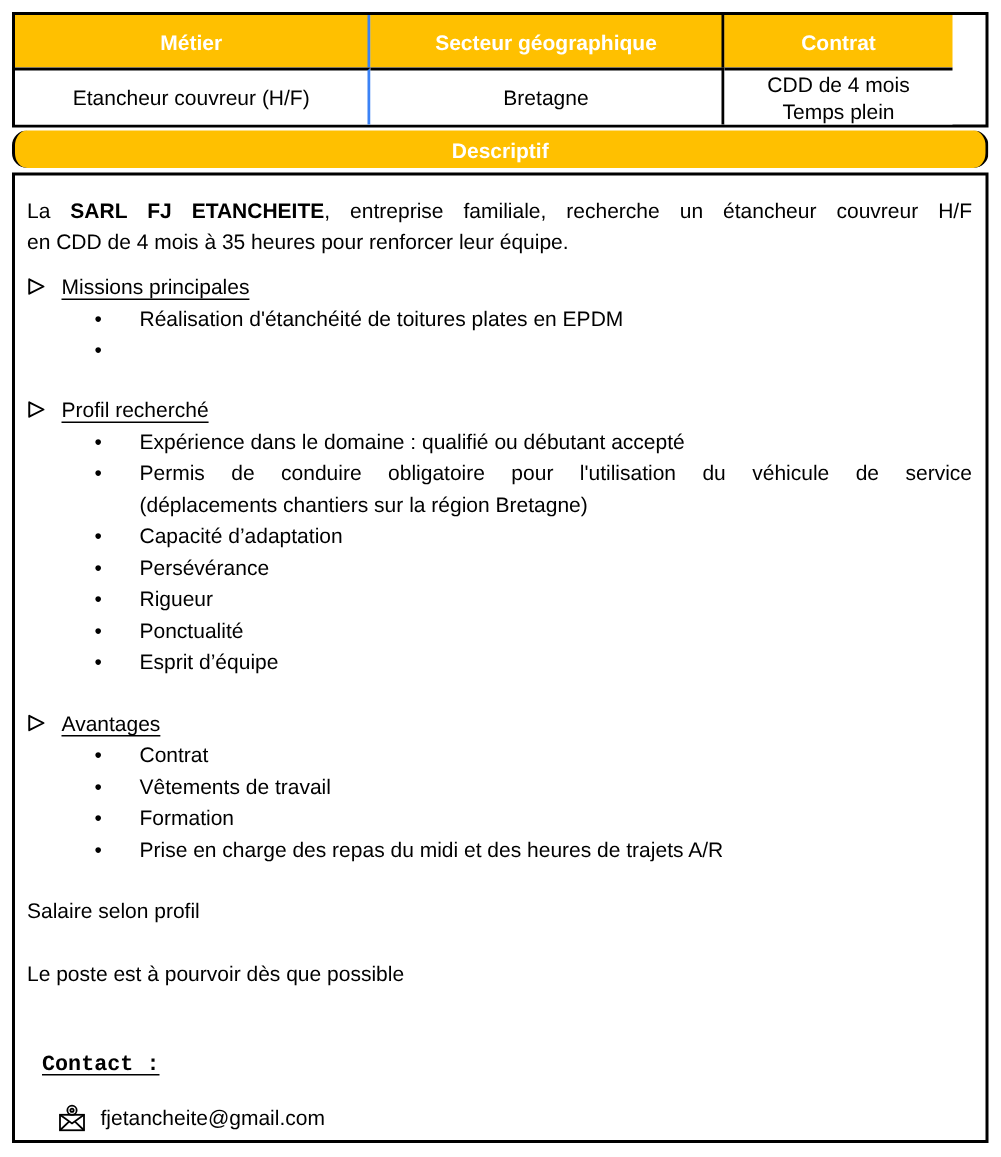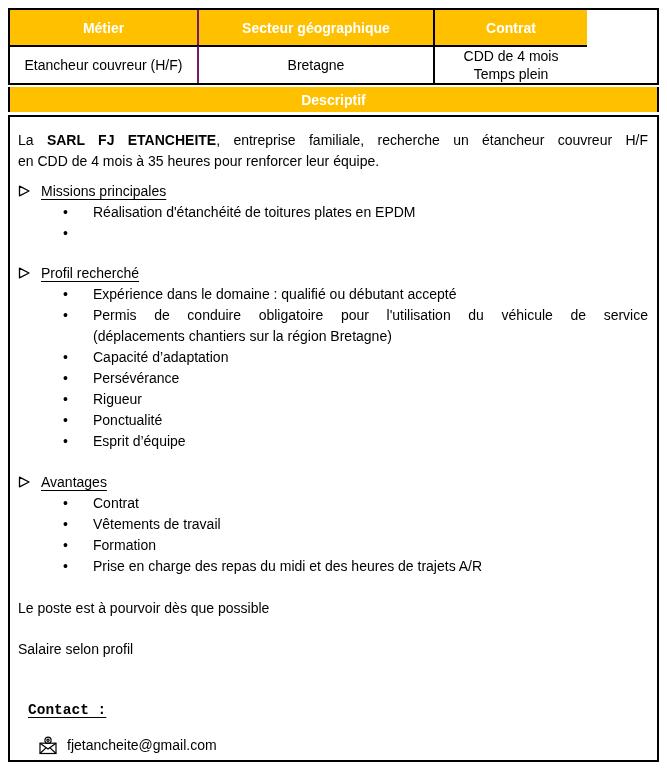--- a/index.html
+++ b/index.html
@@ -10,42 +10,42 @@
     color:#000;
     position:relative;
     overflow:hidden;
   }
   .page { position:absolute; left:8px; top:8px; width:651px; }
 
   
   .info-table { border:2px solid #000; }
   .tr { display:flex; }
   .cell { flex:none; }
-  .c1 { width:189px; border-right:2px solid #701a75; }
+  .c1 { width:237px; border-right:2px solid #3b82f6; }
   .c2 { width:236px; border-right:2px solid #000; }
   .c3 { width:152px; }
   .header-row .cell {
     height:35px; background:#FFC000; color:#fff;
     font-weight:bold; font-size:14px;
     display:flex; align-items:center; justify-content:center;
   }
   .data-row .cell {
     height:38px; background:#fff; color:#000; font-size:14px;
     display:flex; flex-direction:column; align-items:center; justify-content:center;
     border-top:2px solid #000;
     text-align:center; line-height:18px;
   }
 
   
   .descriptif-bar {
     margin-top:2px; height:25px;
     background:#FFC000;
     border-left:2px solid #000; border-right:2px solid #000;
     color:#fff; font-weight:bold; font-size:14px;
-    display:flex; align-items:center; justify-content:center;
+    display:flex; align-items:center; justify-content:center;border-radius:10px;
   }
 
   
   .body-box {
     margin-top:3px; height:647px;
     border:2px solid #000; background:#fff;
     padding:13px 9px 0 8px;
     font-size:14px; line-height:21px;
   }
   .line { line-height:21px; }
@@ -226,22 +226,22 @@
   <div class="bullet-row">
     <span class="bullet-marker">•</span>
     <div class="bullet-text">
                 <div class="line">Prise en charge des repas du midi et des heures de trajets A/R</div>
               </div>
   </div>
 </div>
   </div>
 </div>
 
+    <div class="line salary">Salaire selon profil</div>
     <div class="line availability">Le poste est à pourvoir dès que possible</div>
-    <div class="line salary">Salaire selon profil</div>
 
     <div class="contact-label">Contact :</div>
     <div class="email-row">
       <svg class="email-icon" viewBox="0 0 20 19" fill="none" stroke="#000" stroke-width="1.2">
         <circle cx="10" cy="4.2" r="3.1"></circle>
         <circle cx="10" cy="4.2" r="1.1"></circle>
         <rect x="2" y="7.2" width="16" height="10.3"></rect>
         <path d="M2 7.2 L10 13 L18 7.2"></path>
         <path d="M2 17.5 L8.2 11.6 M18 17.5 L11.8 11.6"></path>
       </svg>

